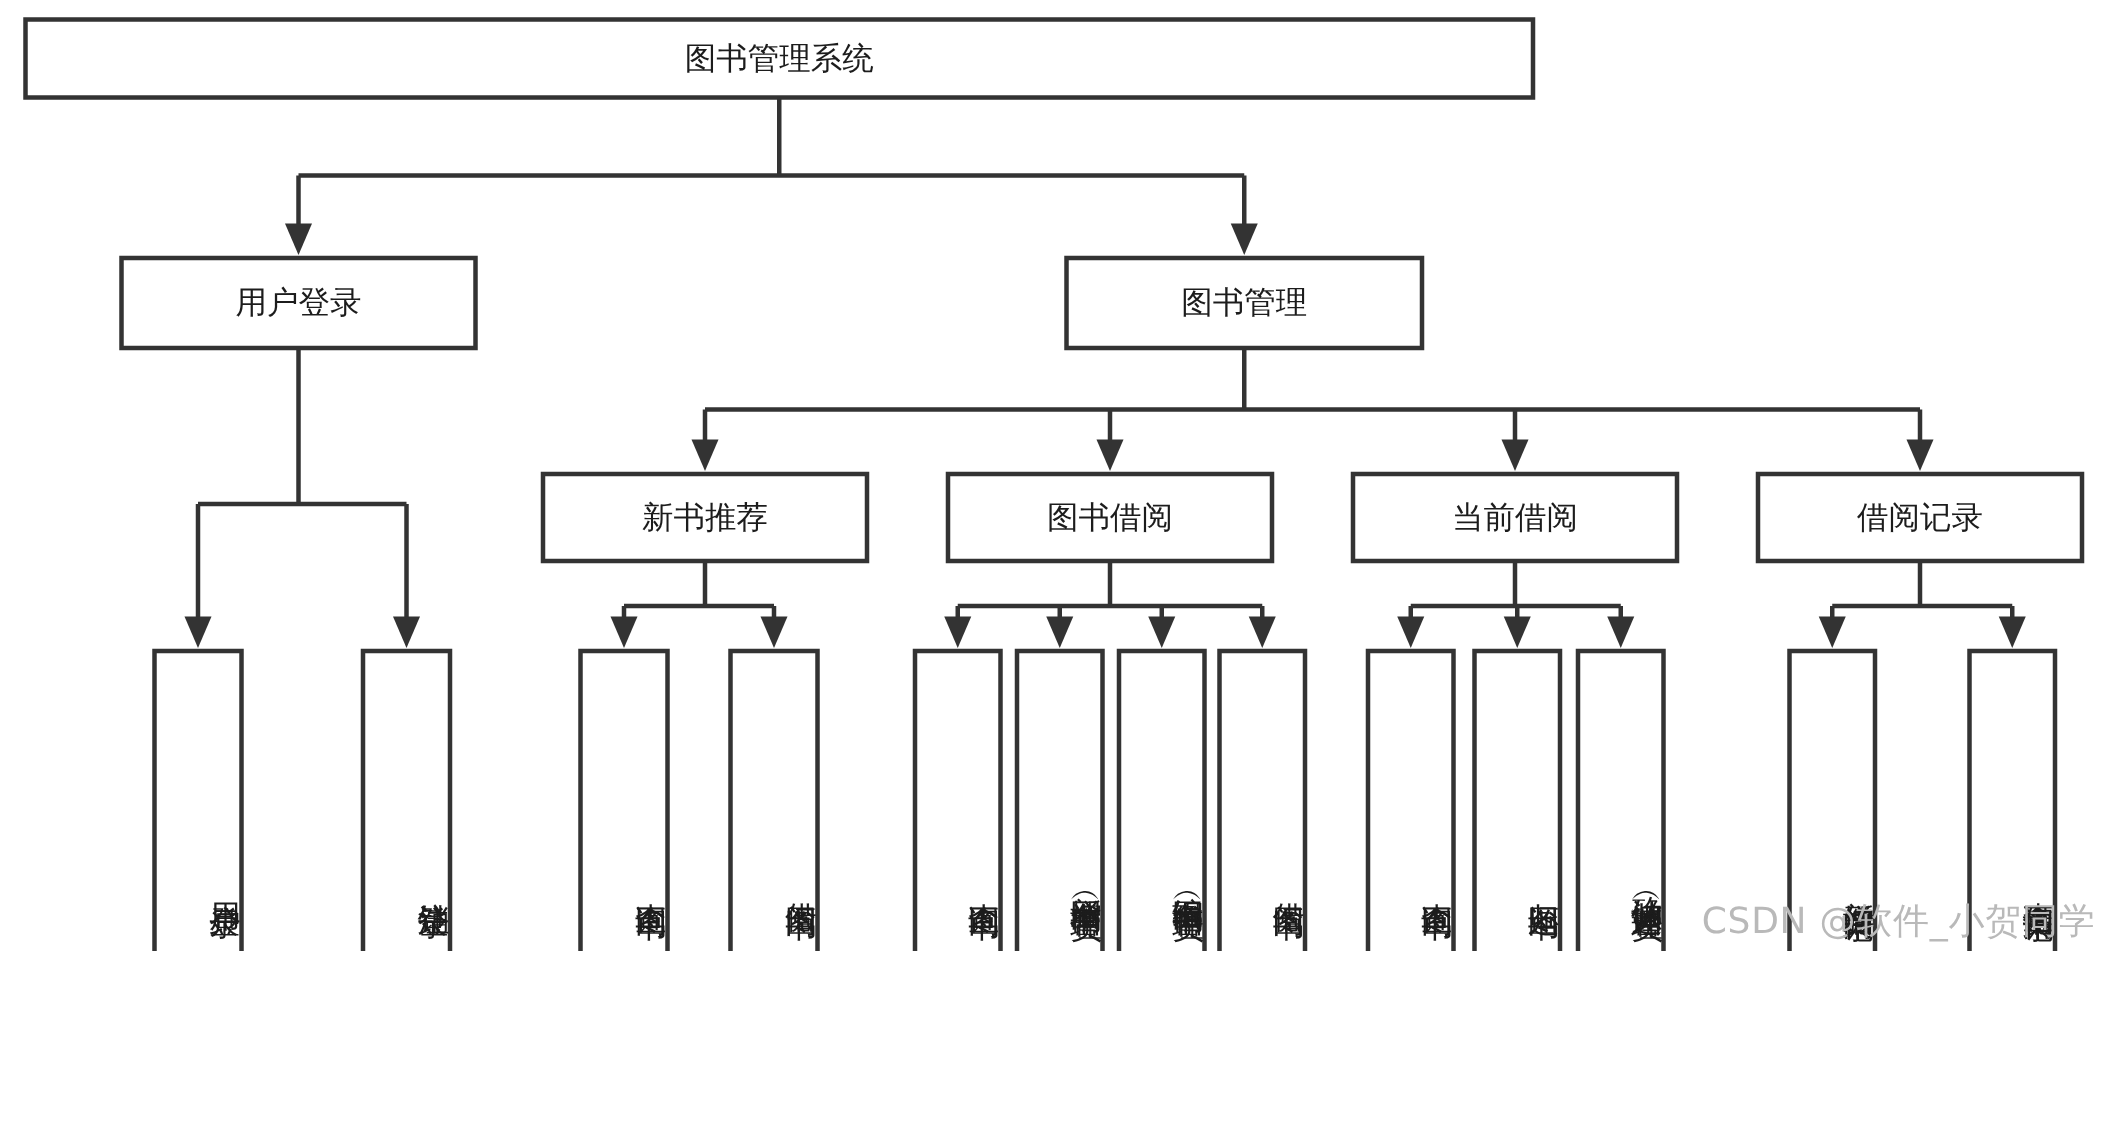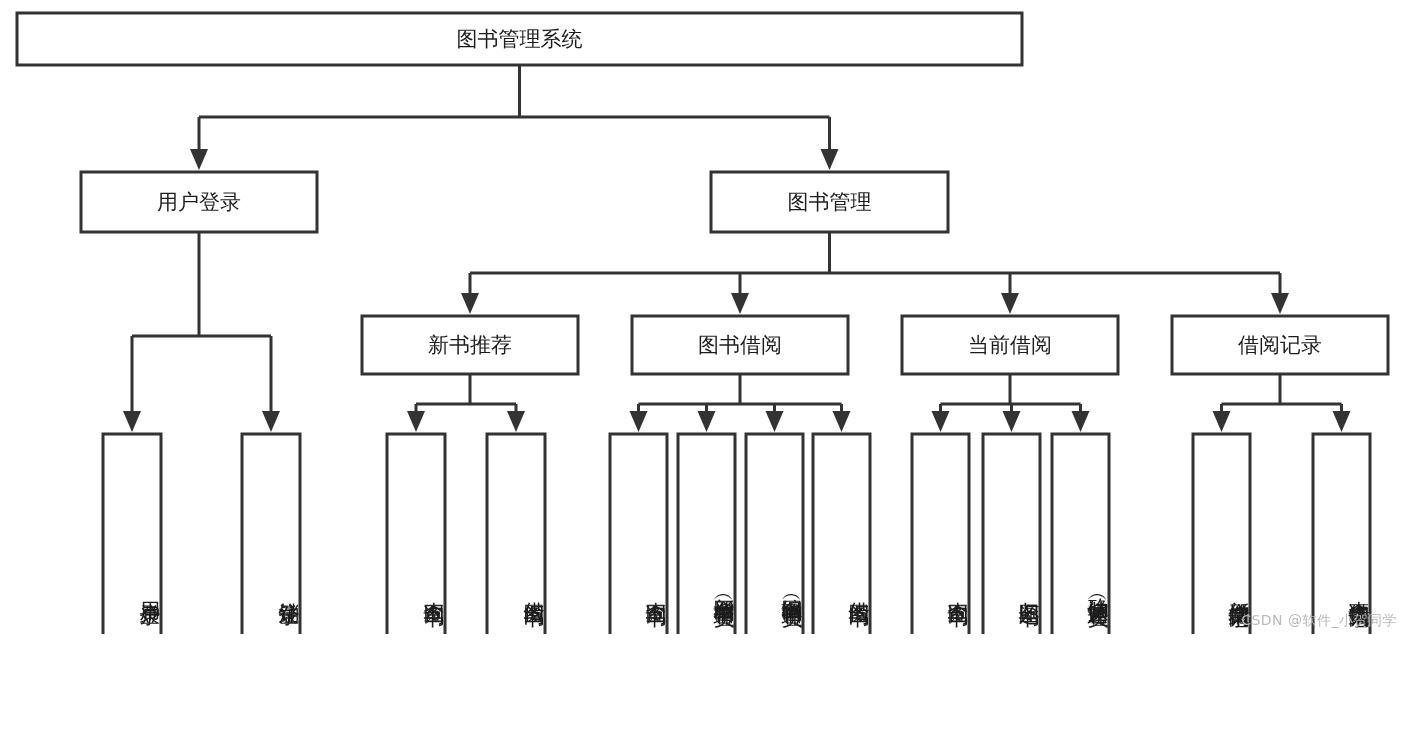--- a/index.html
+++ b/index.html
@@ -62,21 +62,21 @@
     letter-spacing: 1.5px;
     white-space: nowrap;
     pointer-events: none;
     user-select: none;
   }
   .watermark {
     position: absolute;
     right: 8px;
     bottom: 4px;
     font-family: "DejaVu Sans", "Liberation Sans", sans-serif;
-    font-size: 14px;
+    font-size: 24px;
     color: #b9b9b9;
     letter-spacing: 0.5px;
     white-space: nowrap;
     user-select: none;
   }
 </style>
 </head>
 <body>
 
 <div id="diagram-root">

